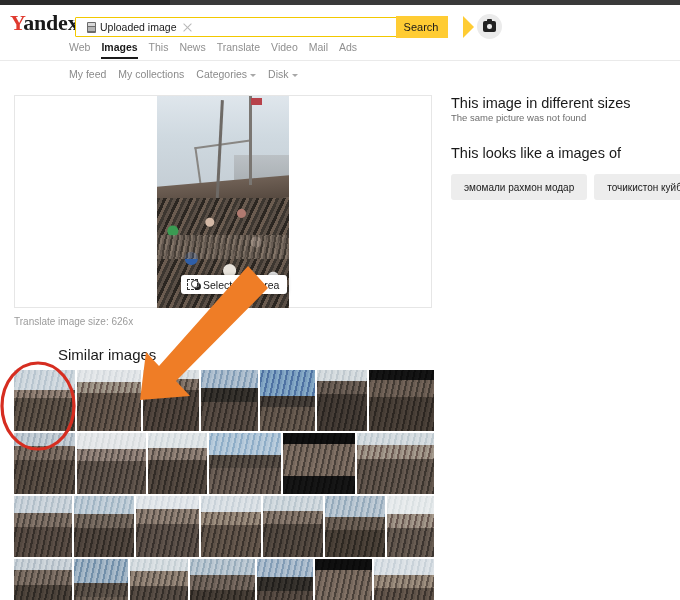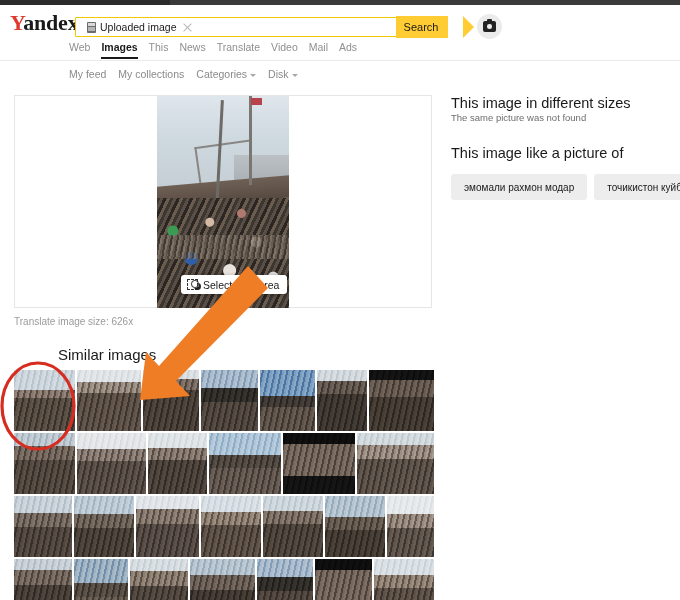--- a/index.html
+++ b/index.html
@@ -381,21 +381,21 @@
   <div class="crop-btn">
     <span class="crop-ico"></span>
     <span class="crop-label">Select crop area</span>
   </div>
 
   <div class="orig-size">Translate image size: 626x</div>
 
   <div class="right-col">
     <div class="rc-h1">This image in different sizes</div>
     <div class="rc-sub">The same picture was not found</div>
-    <div class="rc-h2">This image like a picture of</div>
+    <div class="rc-h2">This looks like a images of</div>
     <div class="chips">
       <div class="chip">эмомали рахмон модар</div>
       <div class="chip">точикистон куйбеш</div>
     </div>
   </div>
 
   <div class="sim-title">Similar images</div>
 
   <div class="grid">
     <div class="grow">

